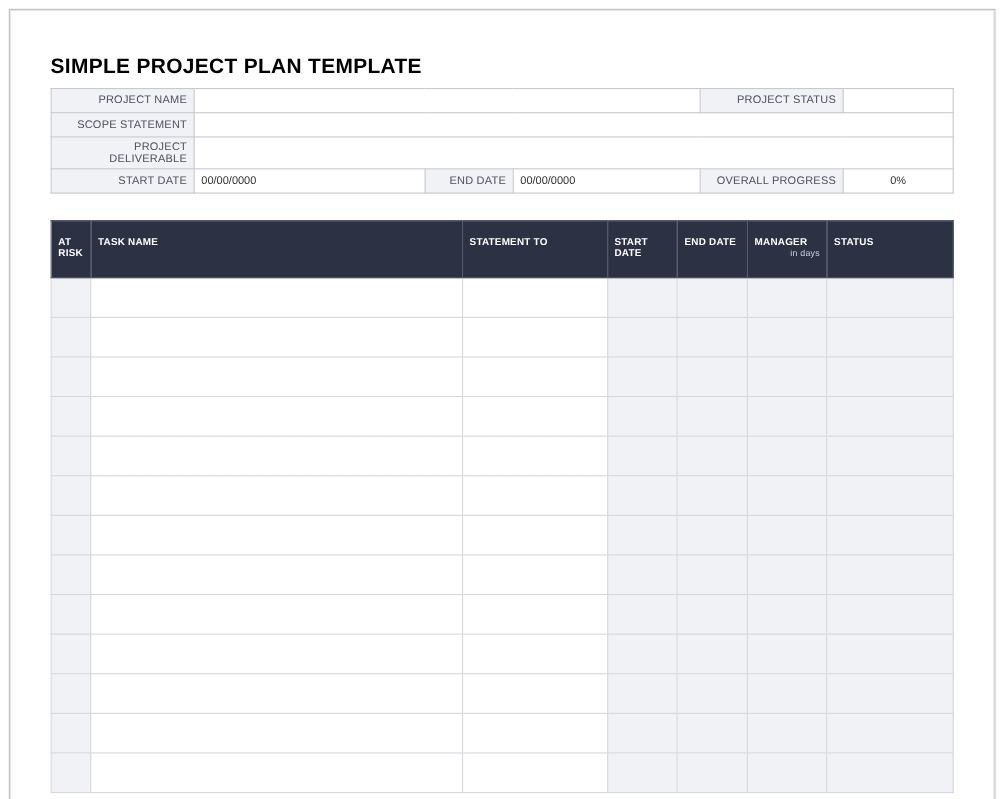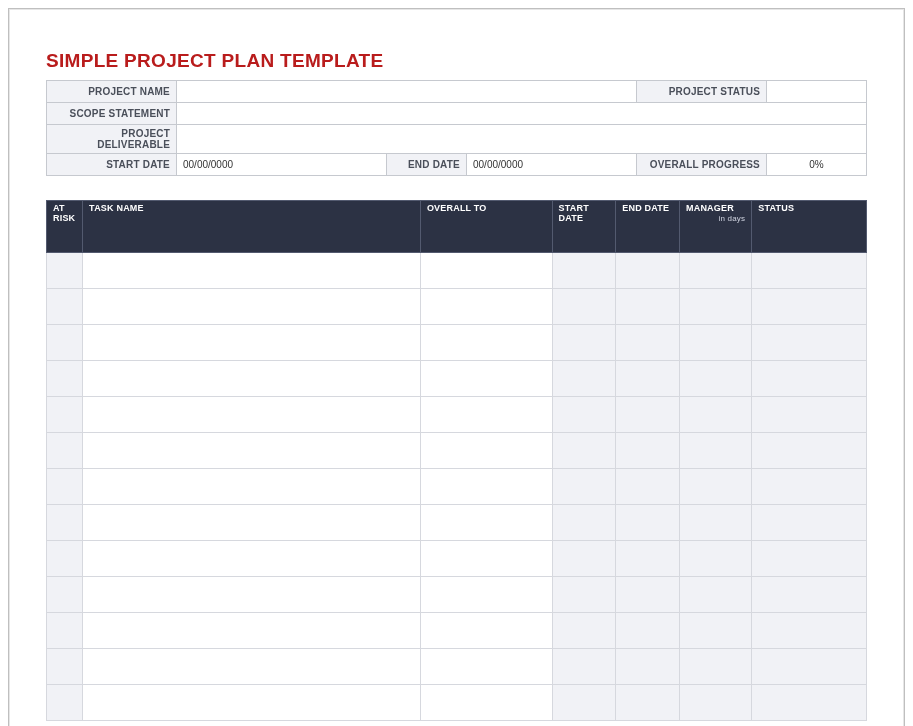--- a/index.html
+++ b/index.html
@@ -15,41 +15,41 @@
     background: #fff;
     box-shadow: 0 0 0 1px #e6e6e6 inset;
   }
   .inner {
     border: 1px solid #fff;
     padding: 20px 18px 24px 18px;
   }
   h1.title {
     font-size: 19px;
     font-weight: 700;
-    color: #b91c1c;
+    color: #000000;
     letter-spacing: 0.3px;
     margin-bottom: 8px;
   }
   
   table.info {
     border-collapse: collapse;
     width: 100%;
     table-layout: fixed;
     font-size: 10px;
   }
   table.info td {
     border: 1px solid #c6c9cf;
     padding: 3px 6px;
     height: 22px;
     vertical-align: middle;
   }
   .lbl {
     background: #f1f2f6;
     color: #4a4f5a;
-    font-weight: 700;
+    font-weight: 400;
     text-align: right;
     letter-spacing: 0.2px;
   }
   .val {
     background: #fff;
     color: #333;
   }
   .val.center { text-align: center; }
   table.info .c-lbl1  { width: 130px; }
   table.info .c-val1  { width: auto; }
@@ -64,21 +64,21 @@
     border-collapse: collapse;
     width: 100%;
     table-layout: fixed;
     font-size: 9px;
   }
   table.tasks th {
     background: #2c3244;
     color: #ffffff;
     text-align: left;
     font-weight: 700;
-    padding: 2px 6px;
+    padding: 14px 6px;
     border: 1px solid #535a6f;
     letter-spacing: 0.2px;
     vertical-align: top;
     height: 52px;
   }
   table.tasks th .sub {
     display: block;
     font-weight: 400;
     font-size: 8px;
     color: #cfd3df;
@@ -151,21 +151,21 @@
             <col class="col-assign">
           <col class="col-sdate">
             <col class="col-edate">
             <col class="col-dur">
             <col class="col-stat">
         </colgroup>
         <thead>
           <tr>
             <th>AT RISK</th>
             <th>TASK NAME</th>
-            <th>OVERALL TO</th>
+            <th>STATEMENT TO</th>
             <th>START DATE</th>
             <th>END DATE</th>
             <th>
               <span>MANAGER</span>
               <span class="sub">in days</span>
             </th>
             <th>STATUS</th>
           </tr>
         </thead>
         <tbody id="task-body">

